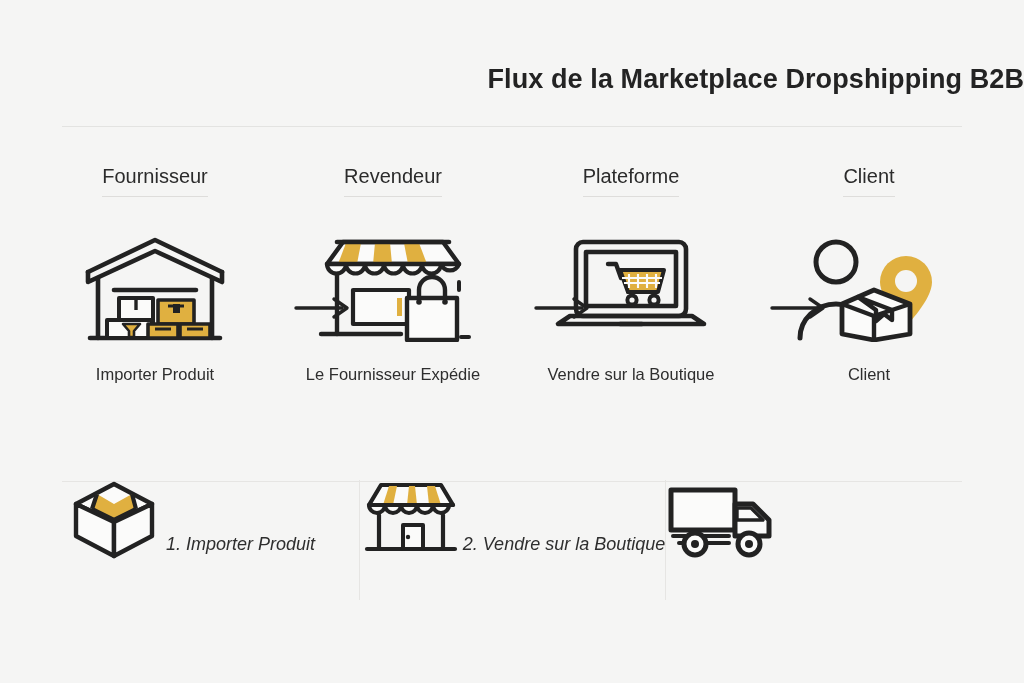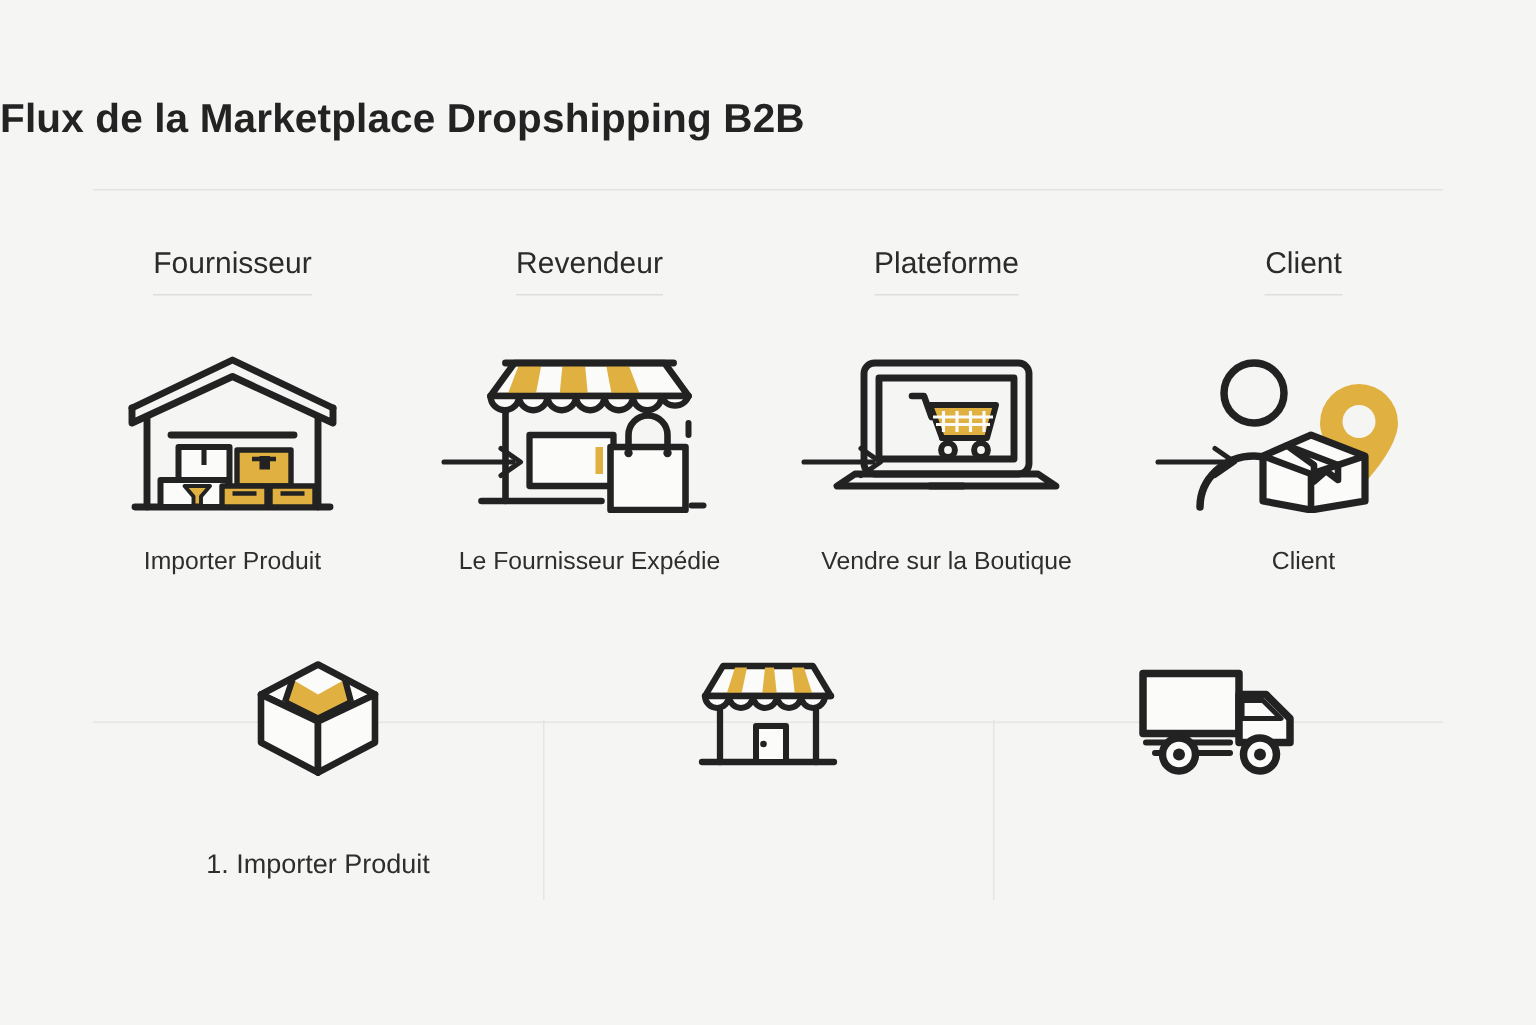--- a/index.html
+++ b/index.html
@@ -21,21 +21,21 @@
     height: 683px;
     box-sizing: border-box;
   }
 
   
   .title {
     position: absolute;
     left: 0;
     top: 64px;
     width: 1024px;
-    text-align: left;
+    text-align: right;
     font-size: 27px;
     font-weight: 700;
     letter-spacing: 0.1px;
     color: #232323;
   }
 
   .title-rule {
     position: absolute;
     left: 62px;
     top: 126px;
@@ -119,22 +119,23 @@
     top: 440px;
     width: 900px;
     height: 160px;
     display: flex;
   }
 
   .step {
     position: relative;
     flex: 1 1 0;
     display: flex;
-    flex-direction: column;
-    align-items: center;
+    flex-direction: row;
+    align-items: center;
+    font-style: italic;
   }
 
   .step + .step::before {
     content: "";
     position: absolute;
     left: 0;
     top: 40px;
     width: 1px;
     height: 120px;
     background: #e6e5e3;
@@ -352,20 +353,21 @@
           <path d="M10 26 H94" fill="none" stroke="#222222" stroke-width="4.2" stroke-linecap="round"></path>
           <g fill="none" stroke="#222222" stroke-width="4.2" stroke-linecap="round">
             <path d="M20 36 V70"></path>
             <path d="M84 36 V70"></path>
             <path d="M8 70 H96"></path>
           </g>
           <rect x="44" y="46" width="20" height="24" fill="#fbfbfa" stroke="#222222" stroke-width="4" stroke-linejoin="round"></rect>
           <circle cx="49" cy="58" r="2.2" fill="#222222"></circle>
         </svg>
       </div>
+      <div class="step-label">2. Vendre sur la Boutique</div>
     </div>
 
     <div class="step">
       <div class="step-icon">
         <svg width="112" height="80" viewBox="0 0 112 80">
           <rect x="6" y="10" width="64" height="40" fill="#fbfbfa" stroke="#222222" stroke-width="5" stroke-linejoin="round"></rect>
           <path d="M70 24 H88 L104 40 V56 H70 Z" fill="#fbfbfa" stroke="#222222" stroke-width="5" stroke-linejoin="round"></path>
           <path d="M72 28 H86 L98 40 H72 Z" fill="#fbfbfa" stroke="#222222" stroke-width="3.4" stroke-linejoin="round"></path>
           <g fill="none" stroke="#222222" stroke-width="4" stroke-linecap="round">
             <path d="M8 56 H64"></path>

